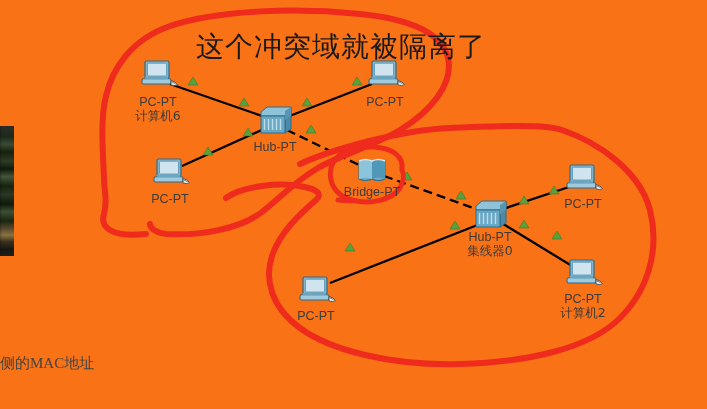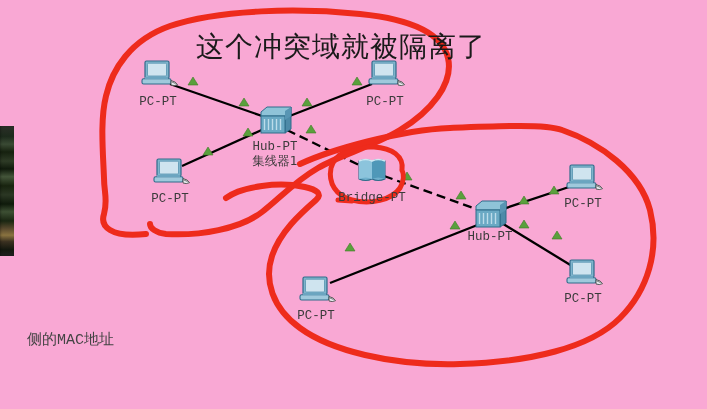--- a/index.html
+++ b/index.html
@@ -4,21 +4,21 @@
 <style>
   html, body {
     margin: 0;
     padding: 0;
     background: #ffffff;
   }
   #screen {
     position: relative;
     width: 707px;
     height: 409px;
-    background: #f9a8d4;
+    background: #f97316;
     overflow: hidden;
     font-family: "Liberation Sans", "DejaVu Sans", sans-serif;
   }
   #topology-svg {
     position: absolute;
     left: 0; top: 0;
     width: 707px;
     height: 409px;
   }
   
@@ -27,21 +27,21 @@
     text-align: center;
     color: #3b3b3b;
     line-height: 1.12;
     white-space: nowrap;
     pointer-events: none;
     user-select: none;
   }
   .node-label .model {
     display: block;
     font-size: 12.5px;
-    font-family: Liberation Mono, monospace;
+    font-family: Liberation Sans, sans-serif;
   }
   .node-label .cname {
     display: block;
     font-size: 12.5px;
     font-family: "DejaVu Sans", "Liberation Sans", sans-serif;
   }
   
   #headline {
     position: absolute;
     left: 196px;
@@ -50,27 +50,26 @@
     letter-spacing: 1px;
     color: #1a1a1a;
     font-family: "DejaVu Sans", "Liberation Sans", sans-serif;
     white-space: nowrap;
     user-select: none;
   }
   
   #bottom-caption {
     position: absolute;
     left: 0px;
-    top: 330px;
+    top: 354px;
     font-size: 15px;
     color: #444444;
-    font-family: Liberation Mono, monospace;
+    font-family: Liberation Serif, serif;
     white-space: nowrap;
     user-select: none;
-    padding-left: 27px;
   }
   
   #left-photo {
     position: absolute;
     left: 0px;
     top: 126px;
     width: 14px;
     height: 130px;
     background:
       linear-gradient(180deg,
@@ -207,48 +206,50 @@
                C 240 189, 232 194, 226 198"></path>
     </g>
   </svg>
 
   <div id="headline">这个冲突域就被隔离了</div>
 
   <div id="bottom-caption">侧的MAC地址</div>
 
   <div class="node-label" style="left:108px; top:95px;  width:100px;">
     <span class="model">PC-PT</span>
+    <span class="cname">计算机6</span>
   </div>
 
   <div class="node-label" style="left:335px; top:95px;  width:100px;">
     <span class="model">PC-PT</span>
   </div>
 
   <div class="node-label" style="left:120px; top:192px; width:100px;">
     <span class="model">PC-PT</span>
   </div>
 
   <div class="node-label" style="left:225px; top:140px; width:100px;">
     <span class="model">Hub-PT</span>
-    <span class="cname">集线器1</span>
-  </div>
-
-  <div class="node-label" style="left:322px; top:191px; width:100px;">
+  </div>
+
+  <div class="node-label" style="left:322px; top:185px; width:100px;">
     <span class="model">Bridge-PT</span>
   </div>
 
   <div class="node-label" style="left:440px; top:230px; width:100px;">
     <span class="model">Hub-PT</span>
+    <span class="cname">集线器0</span>
   </div>
 
   <div class="node-label" style="left:533px; top:197px; width:100px;">
     <span class="model">PC-PT</span>
   </div>
 
   <div class="node-label" style="left:533px; top:292px; width:100px;">
     <span class="model">PC-PT</span>
+    <span class="cname">计算机2</span>
   </div>
 
   <div class="node-label" style="left:266px; top:309px; width:100px;">
     <span class="model">PC-PT</span>
   </div>
 
 </div>
 
 </body></html>

